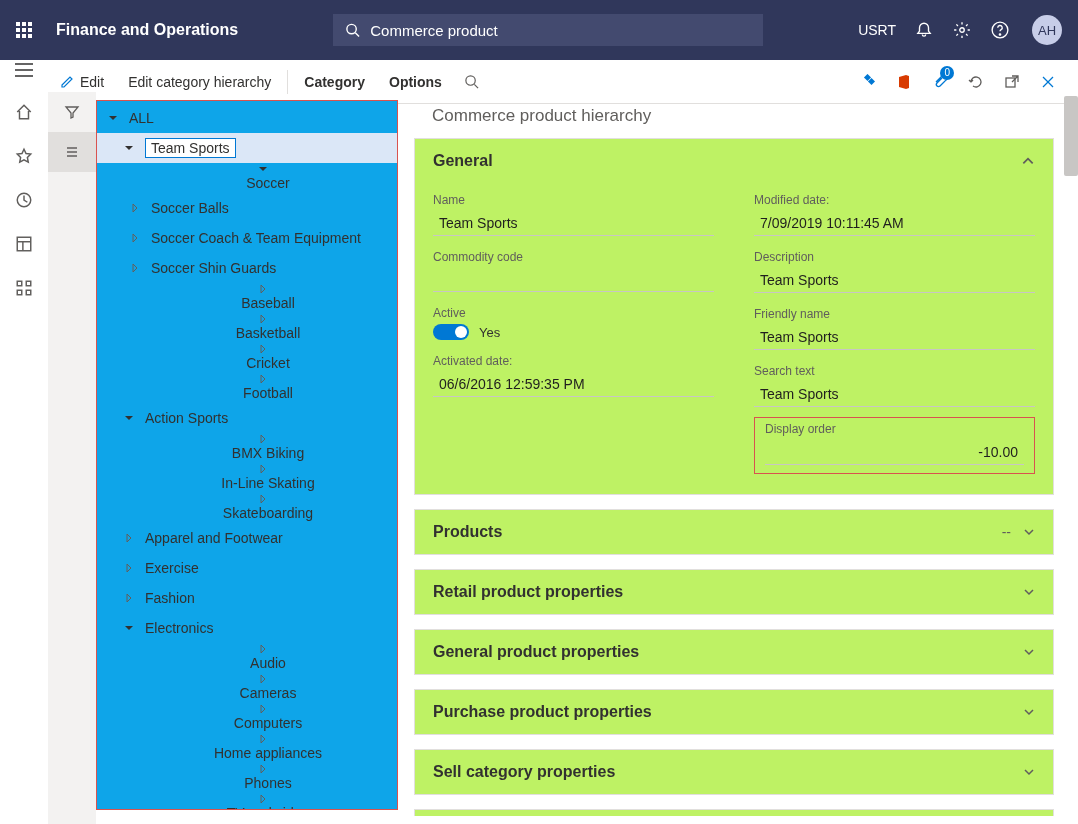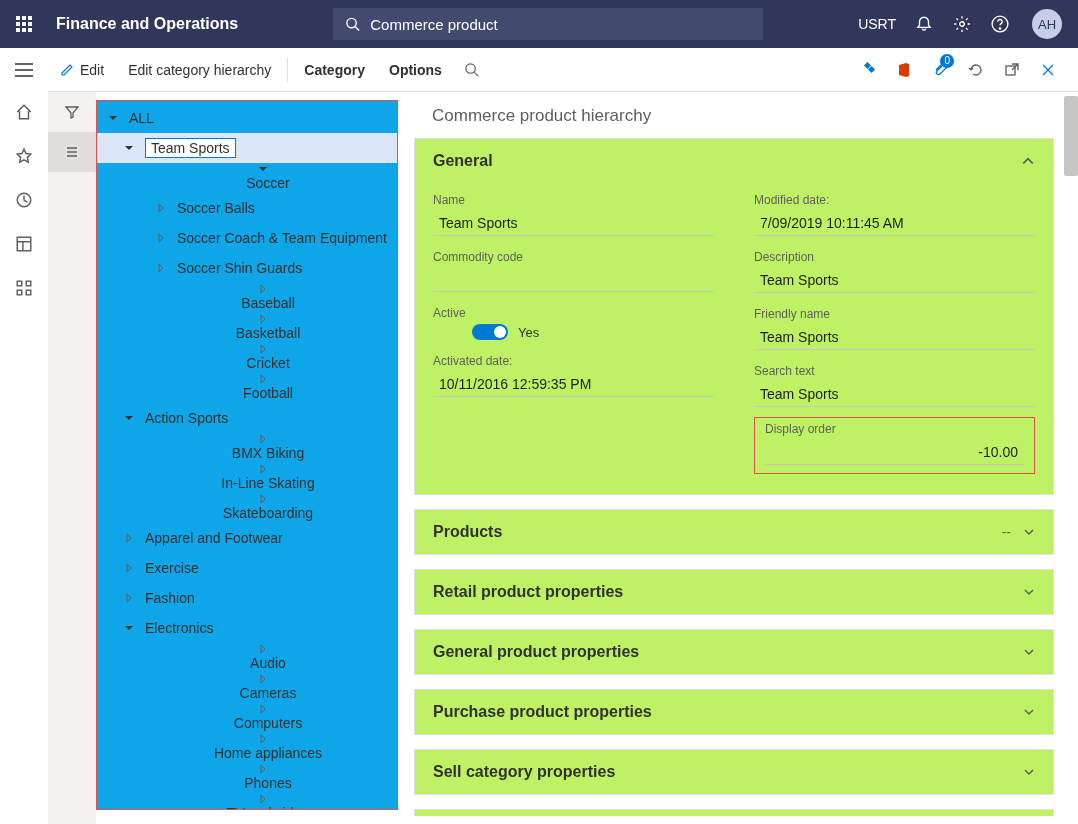--- a/index.html
+++ b/index.html
@@ -1,19 +1,19 @@
 <!DOCTYPE html>
 <html><head>
 <meta charset="utf-8">
 <style>
 * { box-sizing: border-box; margin: 0; padding: 0; }
 body { font-family: "Segoe UI", Arial, sans-serif; font-size: 13px; color: #323130; background: #fff; width: 1078px; height: 824px; overflow: hidden; }
 
 
-.topbar { height: 48px; background: #30375b; color: #fff; display: flex; align-items: center; padding: 0 8px; }
+.topbar { height: 60px; background: #30375b; color: #fff; display: flex; align-items: center; padding: 0 8px; }
 .waffle { width: 32px; height: 32px; display: flex; align-items: center; justify-content: center; cursor: pointer; }
 .waffle-grid { display: grid; grid-template-columns: repeat(3,4px); grid-template-rows: repeat(3,4px); gap: 2px; }
 .waffle-grid span { background: #fff; width: 4px; height: 4px; }
 .app-title { font-size: 16px; font-weight: 600; margin-left: 16px; }
 .searchbar { margin-left: auto; margin-right: auto; width: 430px; height: 32px; background: #434a6f; display: flex; align-items: center; padding: 0 12px; }
 .searchbar svg { width: 16px; height: 16px; margin-right: 10px; }
 .searchbar input { background: transparent; border: none; outline: none; color: #fff; font-size: 15px; width: 100%; }
 .searchbar input::placeholder { color: #c8c8e0; }
 .topright { display: flex; align-items: center; gap: 18px; margin-right: 8px; }
 .topright .txt { font-size: 14px; }
@@ -39,36 +39,36 @@
 .filterstrip .fs-btn { width: 48px; height: 40px; display:flex; align-items:center; justify-content:center; cursor:pointer; }
 .filterstrip .fs-btn.active { background: #e1dfdd; }
 
 
 .treewrap { position: absolute; left: 96px; top: 100px; width: 302px; height: 710px; border: 1px solid #d9534f; background: #0ea5e9; overflow-y: auto; padding: 2px 0; }
 .tree-node { height: 30px; display: flex; align-items: center; cursor: pointer; white-space: nowrap; }
 .tree-node .tog { width: 12px; height: 12px; margin-right: 10px; display:flex; align-items:center; justify-content:center; flex-shrink:0;}
 .tree-node .lbl { font-size: 14px; }
 .tree-node.selected { background: #dbe7f7; }
 .tree-node.selected .lbl { box-shadow: 0 0 0 1px #0078d4 inset; padding: 2px 6px; background:#fff;}
-.ind0 { padding-left: 10px; } .ind1 { padding-left: 26px; } .ind2 { padding-left: 42px; flex-direction: column; } .ind3 { padding-left: 58px; }
+.ind0 { padding-left: 10px; } .ind1 { padding-left: 26px; } .ind2 { padding-left: 42px; flex-direction: column; } .ind3 { padding-left: 32px; }
 
 
 .detail { position: absolute; left: 414px; top: 96px; right: 20px; bottom: 8px; overflow-y: auto; padding-right: 4px;}
 .page-title { font-size: 17px; color: #605e5c; padding: 10px 18px 12px; }
 .card { border: 1px solid #e1dfdd; background: #bef264; margin-bottom: 14px; }
 .card-hdr { height: 44px; display: flex; align-items: center; padding: 0 18px; cursor: pointer; }
 .card-hdr .ttl { font-size: 16px; font-weight: 600; flex: 1; color:#323130;}
 .card-hdr .suffix { font-size: 14px; color: #605e5c; margin-right: 12px;}
 .card-hdr .chev { width: 14px; height: 14px; }
 .card-body { padding: 10px 18px 20px; display: grid; grid-template-columns: 1fr 1fr; column-gap: 40px; row-gap: 14px; }
 .fld { display: flex; flex-direction: column; }
 .fld-lbl { font-size: 12px; color: #605e5c; margin-bottom: 4px; }
 .fld-val { font-size: 14px; color: #201f1e; border-bottom: 1px solid #c8c6c4; padding: 4px 6px; min-height: 24px; }
 .fld-val.right { text-align: right; }
-.toggle-row { display:flex; align-items:center; gap:10px;margin-left:39px; }
+.toggle-row { display:flex; align-items:center; gap:10px; }
 .toggle { width: 36px; height: 16px; background: #c8c6c4; border-radius: 10px; position: relative; }
 .toggle .knob { width: 12px; height: 12px; background: #fff; border-radius: 50%; position: absolute; top: 2px; left: 2px; }
 .toggle.on { background: #0078d4; } .toggle.on .knob { left: 22px; }
 .highlight-box { border: 1px solid #d9534f; padding: 4px 10px 8px; margin-top: -6px;}
 
 
 .scrollhint { position:absolute; right:0; top:96px; width:14px; height:80px; background:#c8c6c4; border-radius:2px;}
 
 svg { display: block; }
 </style>
@@ -459,21 +459,21 @@
           <span class="fld-lbl">Active</span>
           <div class="toggle-row">
             <div class="toggle on">
                 <div class="knob"></div>
               </div>
             <span>Yes</span>
           </div>
         </div>
         <div class="fld" style="margin-top:14px">
           <span class="fld-lbl">Activated date:</span>
-          <span class="fld-val">10/11/2016 12:59:35 PM</span>
+          <span class="fld-val">06/6/2016 12:59:35 PM</span>
         </div>
       </div>
 
       <div>
         <div class="fld">
           <span class="fld-lbl">Modified date:</span>
           <span class="fld-val">7/09/2019 10:11:45 AM</span>
         </div>
         <div class="fld" style="margin-top:14px">
           <span class="fld-lbl">Description</span>

